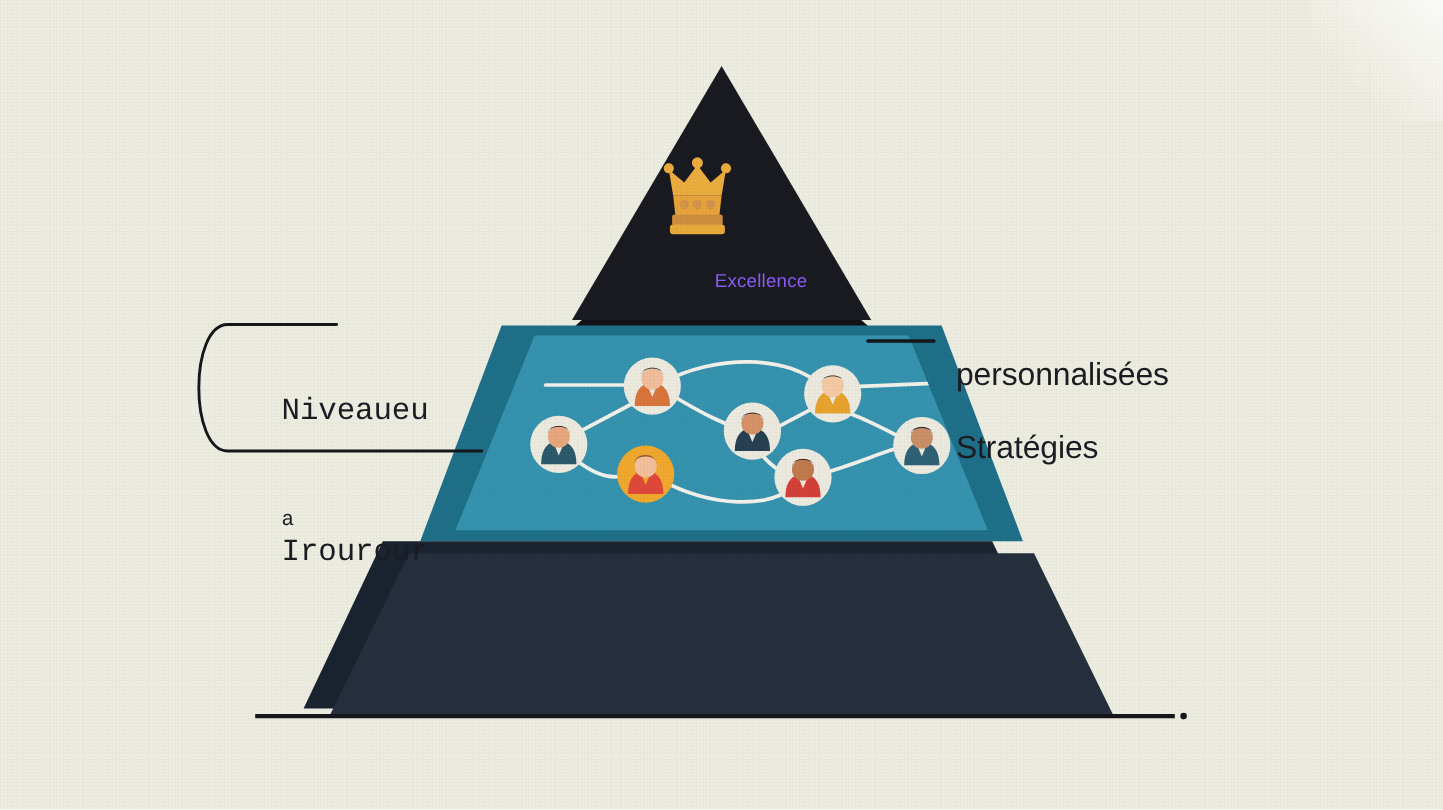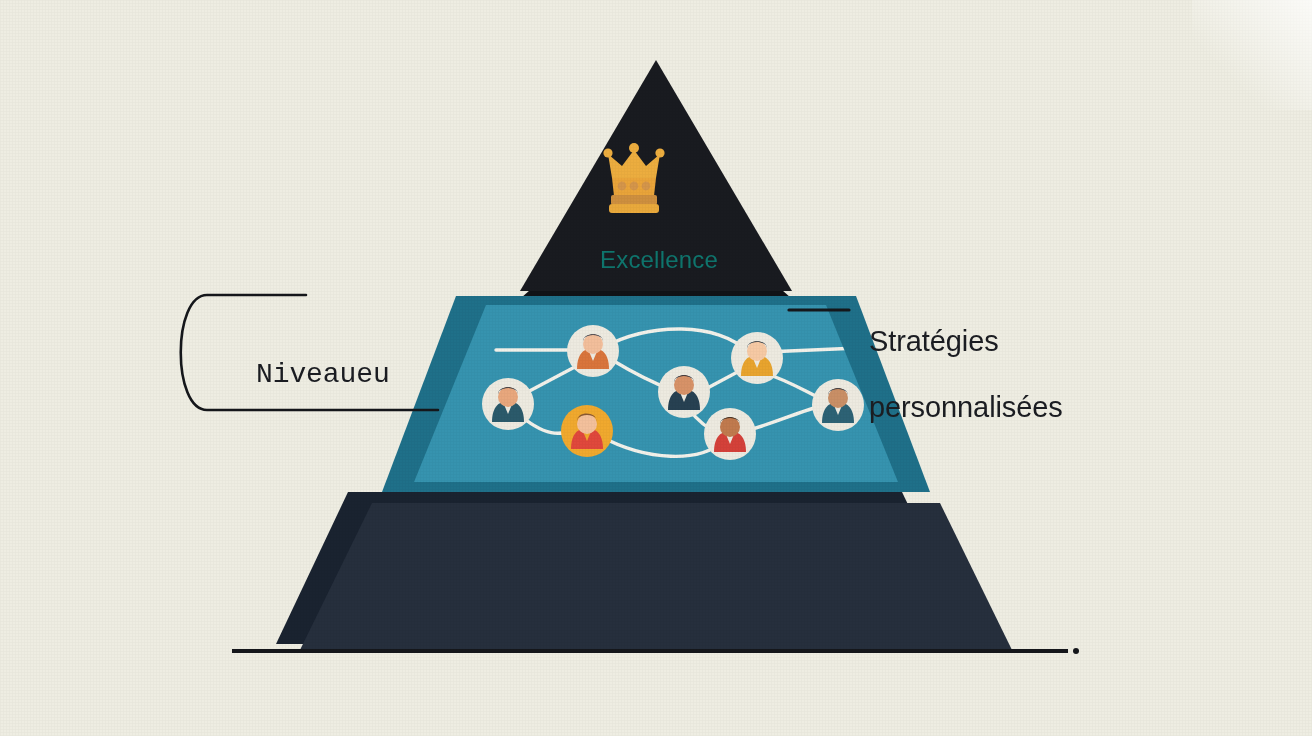--- a/index.html
+++ b/index.html
@@ -67,23 +67,23 @@
   #label-right-bottom {
     left: 968px;
     top: 444px;
     font-size: 29px;
   }
   #apex-text {
     position: absolute;
     left: 584px;
     top: 246px;
     width: 150px;
-    text-align: center;
-    color: #0f766e;
-    font-size: 24px;
+    text-align: right;
+    color: #8b5cf6;
+    font-size: 17px;
     letter-spacing: 0.2px;
     font-family: "Liberation Sans", sans-serif;
   }
 </style>
 </head>
 <body>
 
 <div id="canvas">
 
   <svg class="stage" viewBox="0 0 1312 736">
@@ -259,23 +259,27 @@
     <path d="M306,295 L207,295 C172,295 172,410 207,410 L438,410" fill="none" stroke="#15171B" stroke-width="2.6" stroke-linecap="round"></path>
     <line x1="789" y1="310" x2="849" y2="310" stroke="#15171B" stroke-width="3.2" stroke-linecap="round"></line>
   </svg>
 
   <div id="apex-text">
     <span>Excellence</span>
   </div>
 
   <div class="lbl" id="label-left">
     <div>Niveaueu</div>
+    <div>
+      <span class="small-a">a</span>
+      <span class="sub">Irourour</span>
+    </div>
   </div>
 
   <div class="lbl" id="label-right-top">
+    <div>personnalisées</div>
     <div>Stratégies</div>
-    <div>personnalisées</div>
   </div>
 
 
   <div id="grain"></div>
   <div id="corner-sheen"></div>
 </div>
 
 </body></html>

